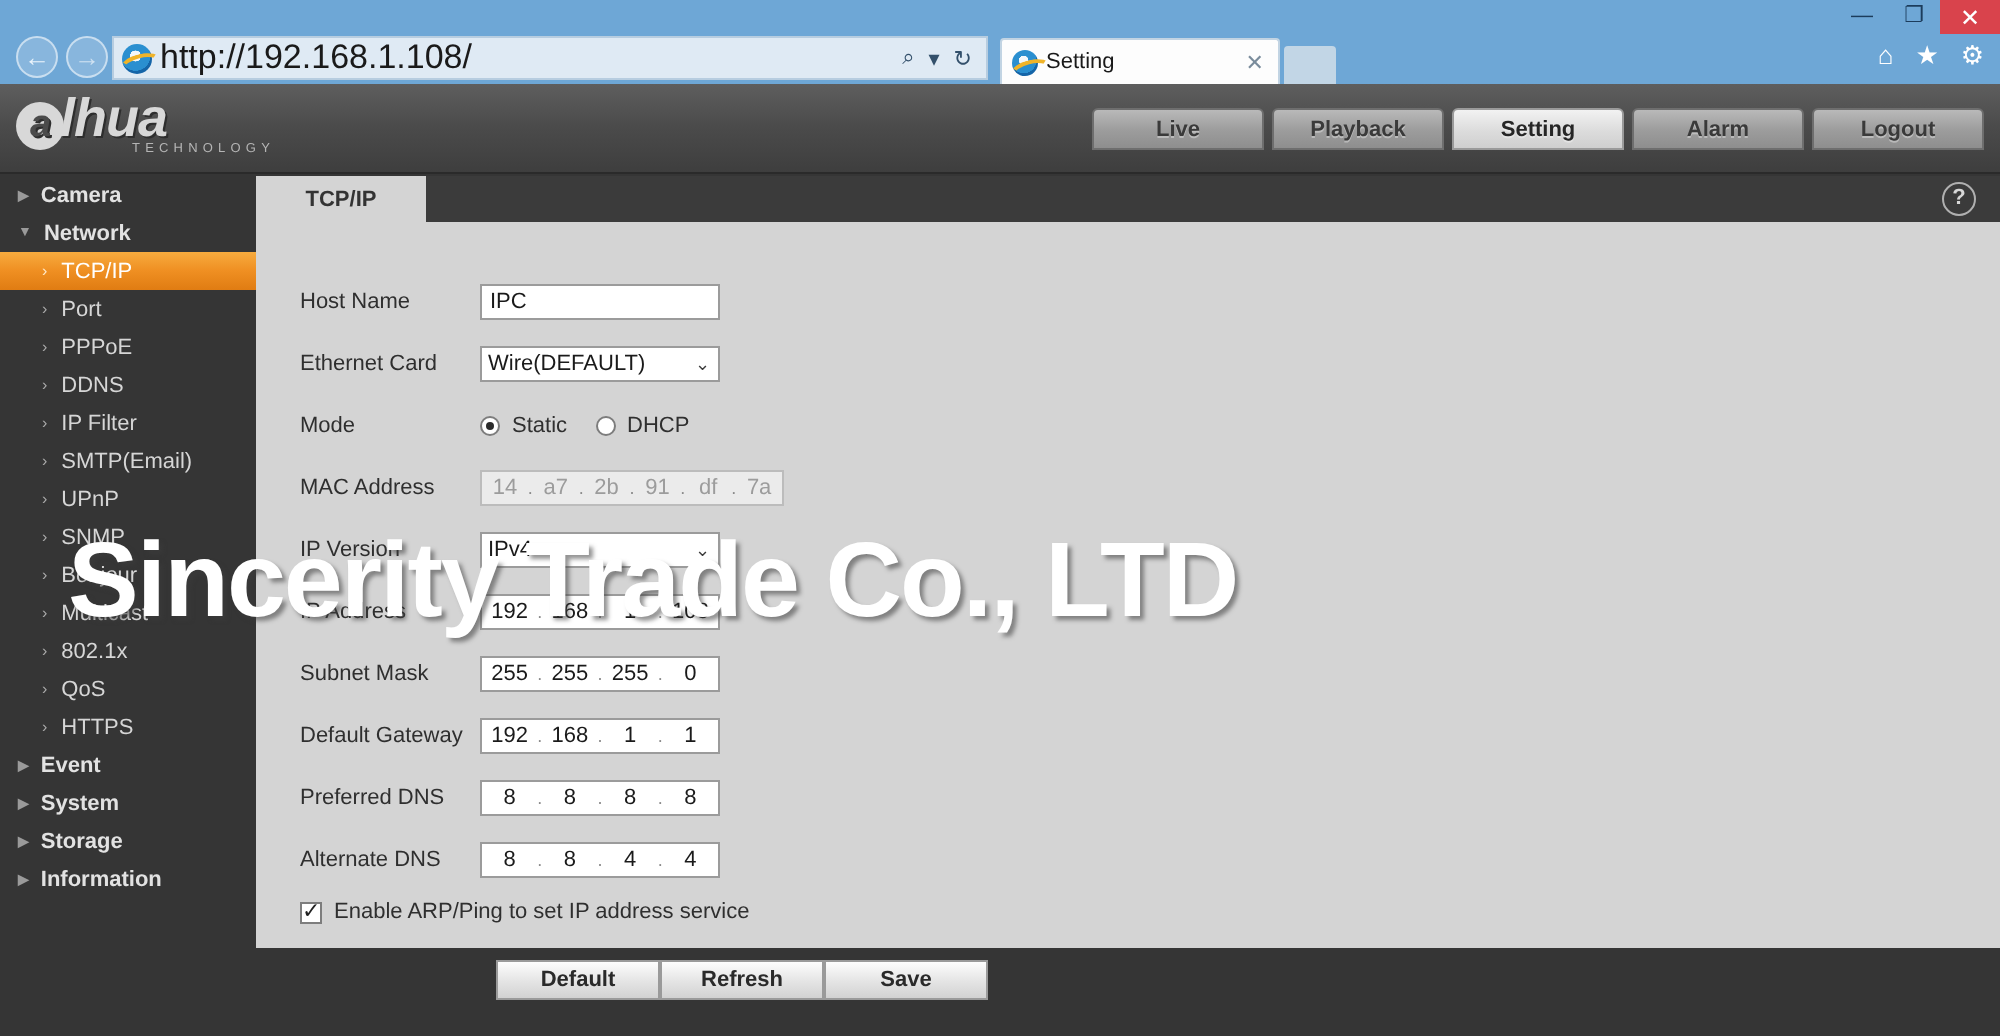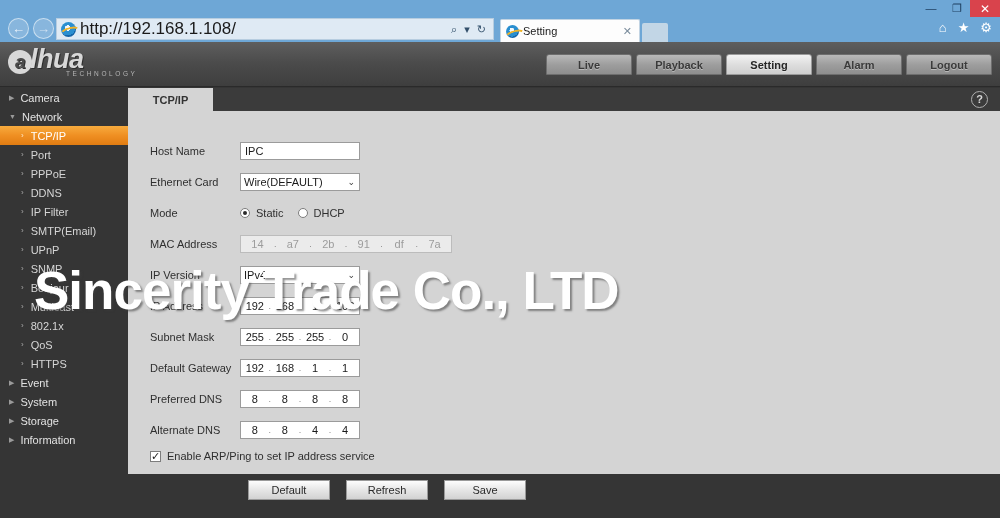--- a/index.html
+++ b/index.html
@@ -114,21 +114,21 @@
     color: #262626; border-color: #9a9a9a;
   }
 
   
   #sidebar {
     position: absolute; left: 0; top: 46px; width: 128px; height: 430px;
     background: #353535;
   }
   .sb-group {
     height: 19px; display: flex; align-items: center; padding-left: 9px;
-    font-size: 11px; font-weight: normal; color: #e2e2e2;
+    font-size: 11px; font-weight: bold; color: #e2e2e2;
   }
   .sb-group .tri { color: #9a9a9a; font-size: 7px; margin-right: 6px; }
   .sb-item {
     height: 19px; display: flex; align-items: center; padding-left: 21px;
     font-size: 11px; color: #d6d6d6;
   }
   .sb-item .chev { color: #aaaaaa; font-size: 8px; margin-right: 7px; }
   .sb-item.active {
     background: linear-gradient(180deg, #f7ab3e 0%, #ef8f22 50%, #e07c12 100%);
     color: #ffffff;
@@ -179,36 +179,36 @@
   }
   .radio.on::after {
     content: ""; position: absolute; left: 2px; top: 2px; width: 4px; height: 4px;
     border-radius: 50%; background: #2b2b2b;
   }
   .quad {
     width: 120px; height: 18px; border: 1px solid #9b9b9b; background: #ffffff;
     display: flex; align-items: center; font-size: 11px; color: #1a1a1a;
   }
   .quad.dim { background: #ebebeb; color: #9c9c9c; border-color: #bcbcbc; }
-  .quad.mac { width: 212px; }
+  .quad.mac { width: 152px; }
   .quad .oct { flex: 1; text-align: center; }
   .quad .dot { color: #8a8a8a; font-size: 9px; }
 
   .chk-row { display: flex; align-items: center; margin: 4px 0 18px 0; }
   .chkbox {
     width: 11px; height: 11px; border: 1px solid #7d7d7d; background: #fff;
     margin-right: 6px; position: relative;
   }
   .chkbox.on::after {
     content: "\2713"; position: absolute; left: 0px; top: -2px;
     font-size: 11px; color: #222; line-height: 12px;
   }
   .chk-label { font-size: 11px; color: #2f2f2f; }
 
-  #buttons { display: flex; gap: 16px; padding-left: 98px; }
+  #buttons { display: flex; padding-left: 98px; font-weight: bold; }
   .btn {
     width: 82px; height: 20px; font-size: 11px; color: #2a2a2a;
     background: linear-gradient(180deg, #fdfdfd 0%, #e6e6e6 50%, #d2d2d2 100%);
     border: 1px solid #9a9a9a; display: flex; align-items: center; justify-content: center;
   }
 
   
   #watermark {
     position: absolute; left: 34px; top: 218px; width: 940px;
     font-size: 53px; font-weight: bold; color: #ffffff;

